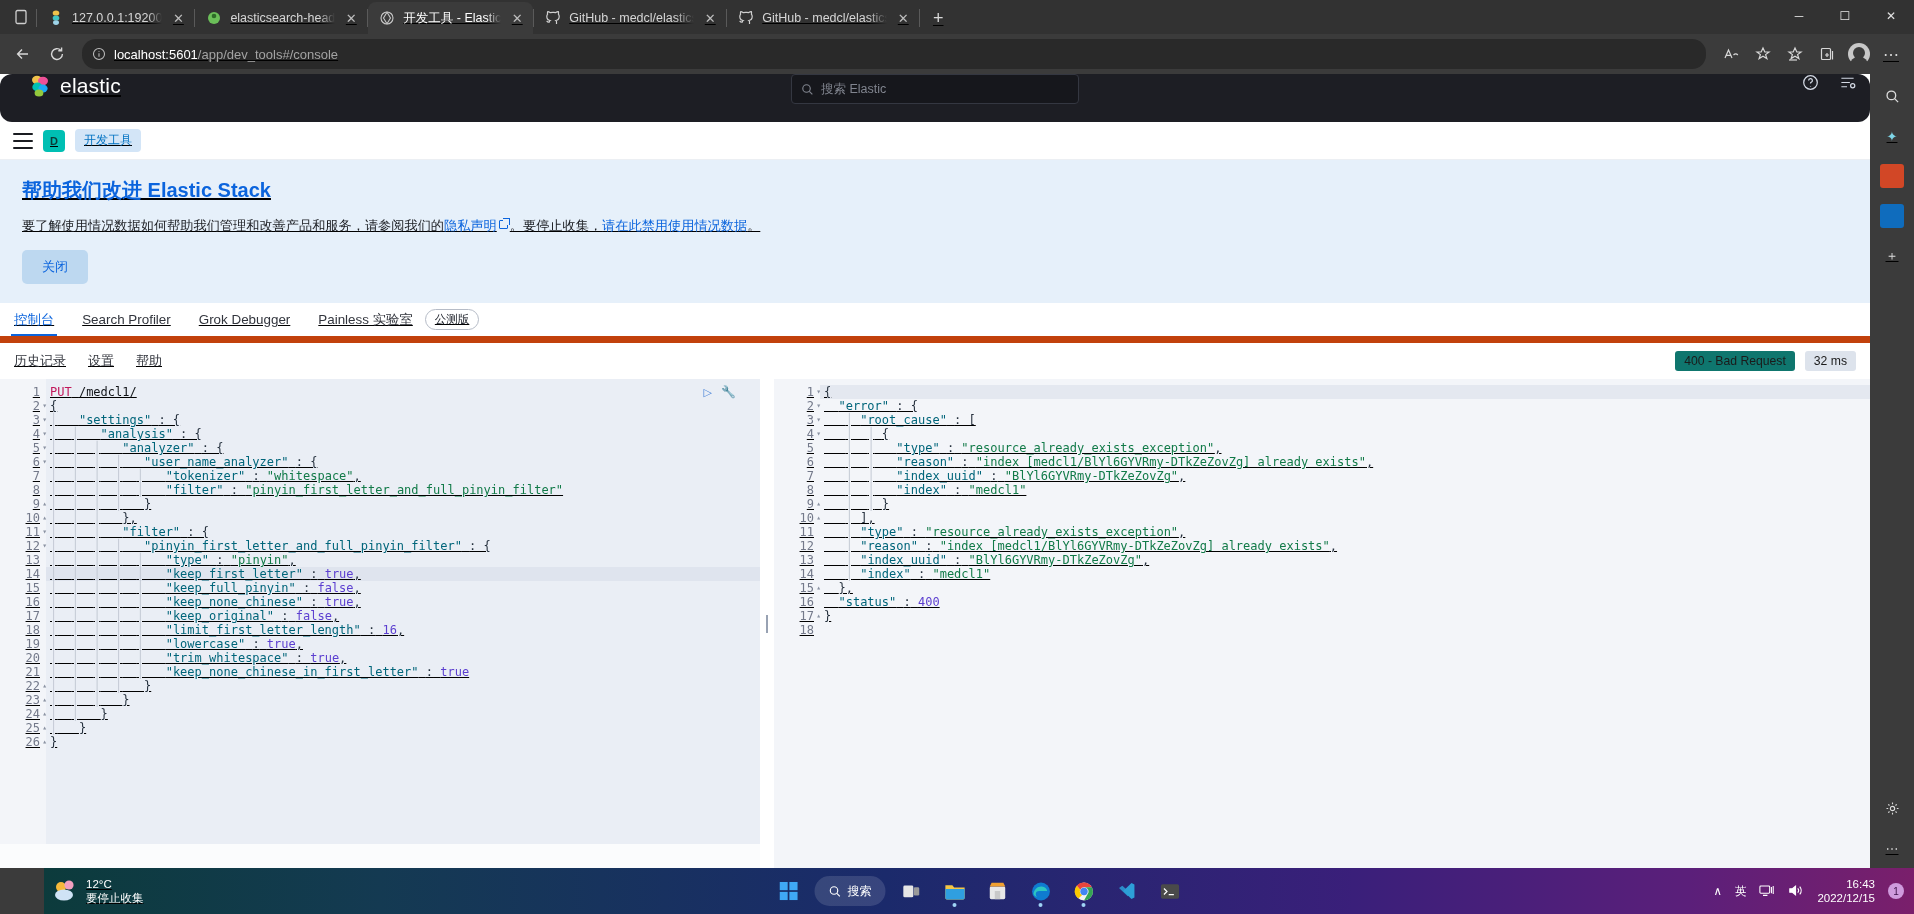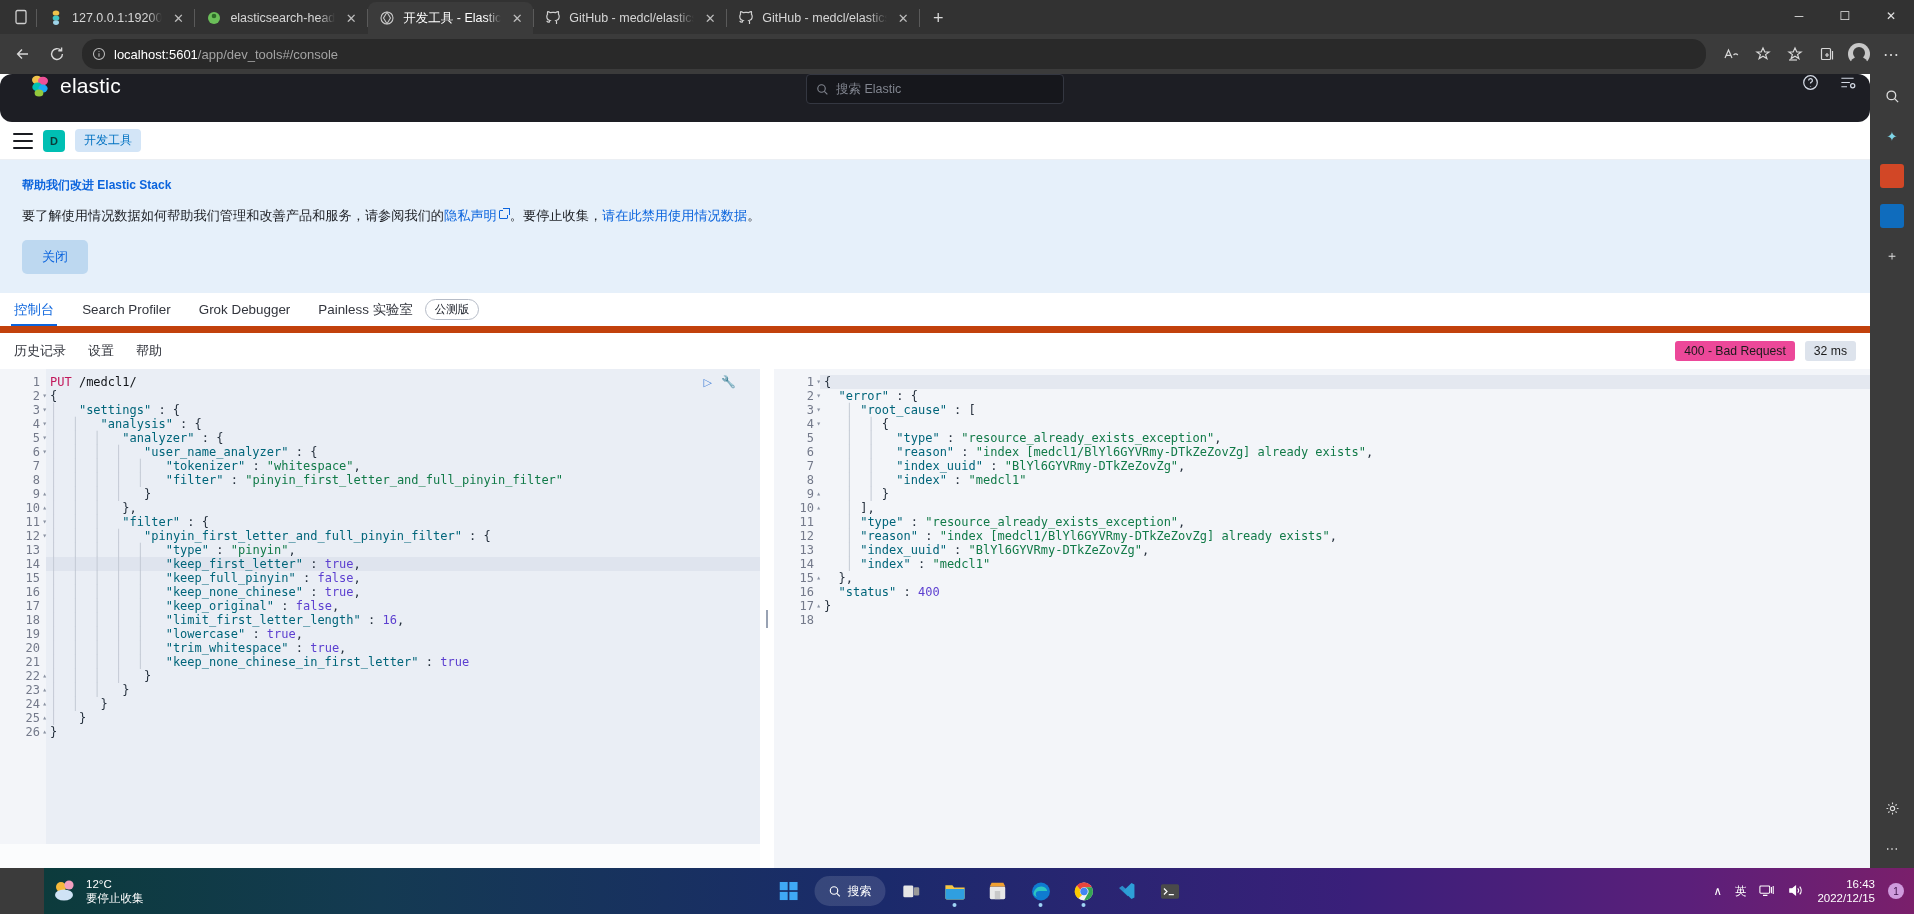--- a/index.html
+++ b/index.html
@@ -3,21 +3,21 @@
 <meta charset="utf-8">
 <title>Dev Tools - Elastic</title>
 <style>
   * { box-sizing: border-box; margin:0; padding:0; }
   html,body {
     width:1914px; height:914px; overflow:hidden;
     font-family:"Liberation Sans", sans-serif;
     background:#202124;
   }
   
-  .browser { width:1914px; height:914px; position:relative; display:flex; flex-direction:column; background:#3b3b3b;}
+  .browser { width:1914px; height:914px; position:relative; display:flex; flex-direction:column; background:#3b3b3b;text-decoration:underline;}
   .tabstrip {
     height:34px; background:#323232; display:flex; align-items:flex-end;
     padding-left:6px; position:relative;
   }
   .tab-os-btn {
     width:30px; height:30px; display:flex; align-items:center; justify-content:center;
     color:#cfcfcf; margin-bottom:2px;
   }
   .tab-os-btn svg { width:14px; height:16px; }
   .tab {
@@ -62,38 +62,38 @@
   .viewport { flex:1; display:flex; background:#fff; position:relative; overflow:hidden;}
   .page { flex:1; display:flex; flex-direction:column; background:#fff; min-width:0;}
 
   
   .k-header { height:48px; background:#1d1e24; display:flex; align-items:flex-start; padding:0 28px;
       position:relative; flex:0 0 48px;border-radius:12px;}
   .k-logo { display:flex; align-items:center; gap:8px; color:#fff; font-size:21px; letter-spacing:.2px;}
   .k-logo .mark { width:24px; height:24px; position:relative; }
   .k-search {
      position:absolute; left:50%; transform:translateX(-50%);
-     width:258px; height:30px; background:#16171c; border:1px solid #343741; border-radius:4px;
+     width:288px; height:30px; background:#16171c; border:1px solid #343741; border-radius:4px;
      display:flex; align-items:center; gap:7px; padding:0 9px; color:#81858f; font-size:12.5px;
   }
   .k-header-right { position:absolute; right:14px; display:flex; gap:20px; align-items:center; color:#d4dae5;}
   .k-header-right svg { width:17px; height:17px; }
 
   
   .k-bread { height:38px; background:#fff; border-bottom:1px solid #eceff3; display:flex;
      align-items:center; gap:10px; padding:0 13px; flex:0 0 38px;}
   .hamburger { width:20px; height:16px; display:flex; flex-direction:column; justify-content:space-between;}
   .hamburger i { display:block; height:2px; background:#1a1c21; border-radius:1px;}
   .bread-avatar { width:22px;height:22px; border-radius:4px; background:#00bfb3; color:#0b3b38;
      display:flex; align-items:center; justify-content:center; font-size:11px; font-weight:bold;}
   .bread-chip { background:#d3e5f7; color:#0071c2; font-size:12px; padding:3px 9px; border-radius:4px;}
 
   
   .callout { background:#e6f0fa; padding:17px 22px 19px 22px; flex:0 0 auto;}
-  .callout h3 { color:#0b64dd; font-size:12px; font-weight:600; margin-bottom:13px;}
+  .callout h3 { color:#0b64dd; font-size:20px; font-weight:600; margin-bottom:13px;}
   .callout p { color:#1c1e23; font-size:13.2px; line-height:1.3; margin-bottom:16px;}
   .callout a { color:#0b64dd; text-decoration:none; }
   .ext-ic { display:inline-block; width:9px; height:9px; border:1.3px solid #0b64dd; border-radius:1px;
      position:relative; margin:0 2px; vertical-align:1px;}
   .ext-ic::after{content:""; position:absolute; right:-3px; top:-3px; width:6px;height:6px;
      border-top:1.3px solid #0b64dd; border-right:1.3px solid #0b64dd; background:#e6f0fa;}
   .btn-close-callout { background:#bdd8f0; color:#0b64dd; border:none; font-size:13px;
      padding:8px 20px; border-radius:5px; font-family:inherit;}
 
   
@@ -105,21 +105,21 @@
   .k-tab.active::after { content:""; position:absolute; left:-3px; right:-3px; bottom:0;
      height:2.5px; background:#0b64dd;}
   .beta-pill { border:1px solid #b6bcc7; border-radius:11px; font-size:11.5px; padding:2px 9px;
      color:#232730; margin-left:-16px;}
 
   
   .console-bar { display:flex; align-items:center; height:36px; padding:0 14px; gap:22px;
      background:#fff; flex:0 0 36px; position:relative;}
   .console-bar .item { font-size:13px; color:#32353d;}
   .console-bar .right { position:absolute; right:14px; display:flex; gap:10px; align-items:center;}
-  .badge-status { background:#ec4899; color:#1b1b1b; font-size:12.2px; padding:3px 9px; border-radius:3px;}
+  .badge-status { background:#0f766e; color:#1b1b1b; font-size:12.2px; padding:3px 9px; border-radius:3px;}
   .badge-time { background:#dde3ec; color:#1b1b1b; font-size:12.2px; padding:3px 9px; border-radius:3px;}
 
   
   .editors { flex:1; display:flex; background:#f5f7fa; min-height:0; position:relative;}
   .editor { position:relative; display:flex; min-width:0; overflow:hidden;}
   .editor.req { width:760px; flex:0 0 760px; background:#eaeef5;}
   .splitter { width:14px; flex:0 0 14px; background:#fff; display:flex; align-items:center;
      justify-content:center; }
   .splitter i { width:2px; height:18px; border-left:1px solid #98a2b3; border-right:1px solid #98a2b3;}
   .editor.res { flex:1; background:#f3f5f9; }

